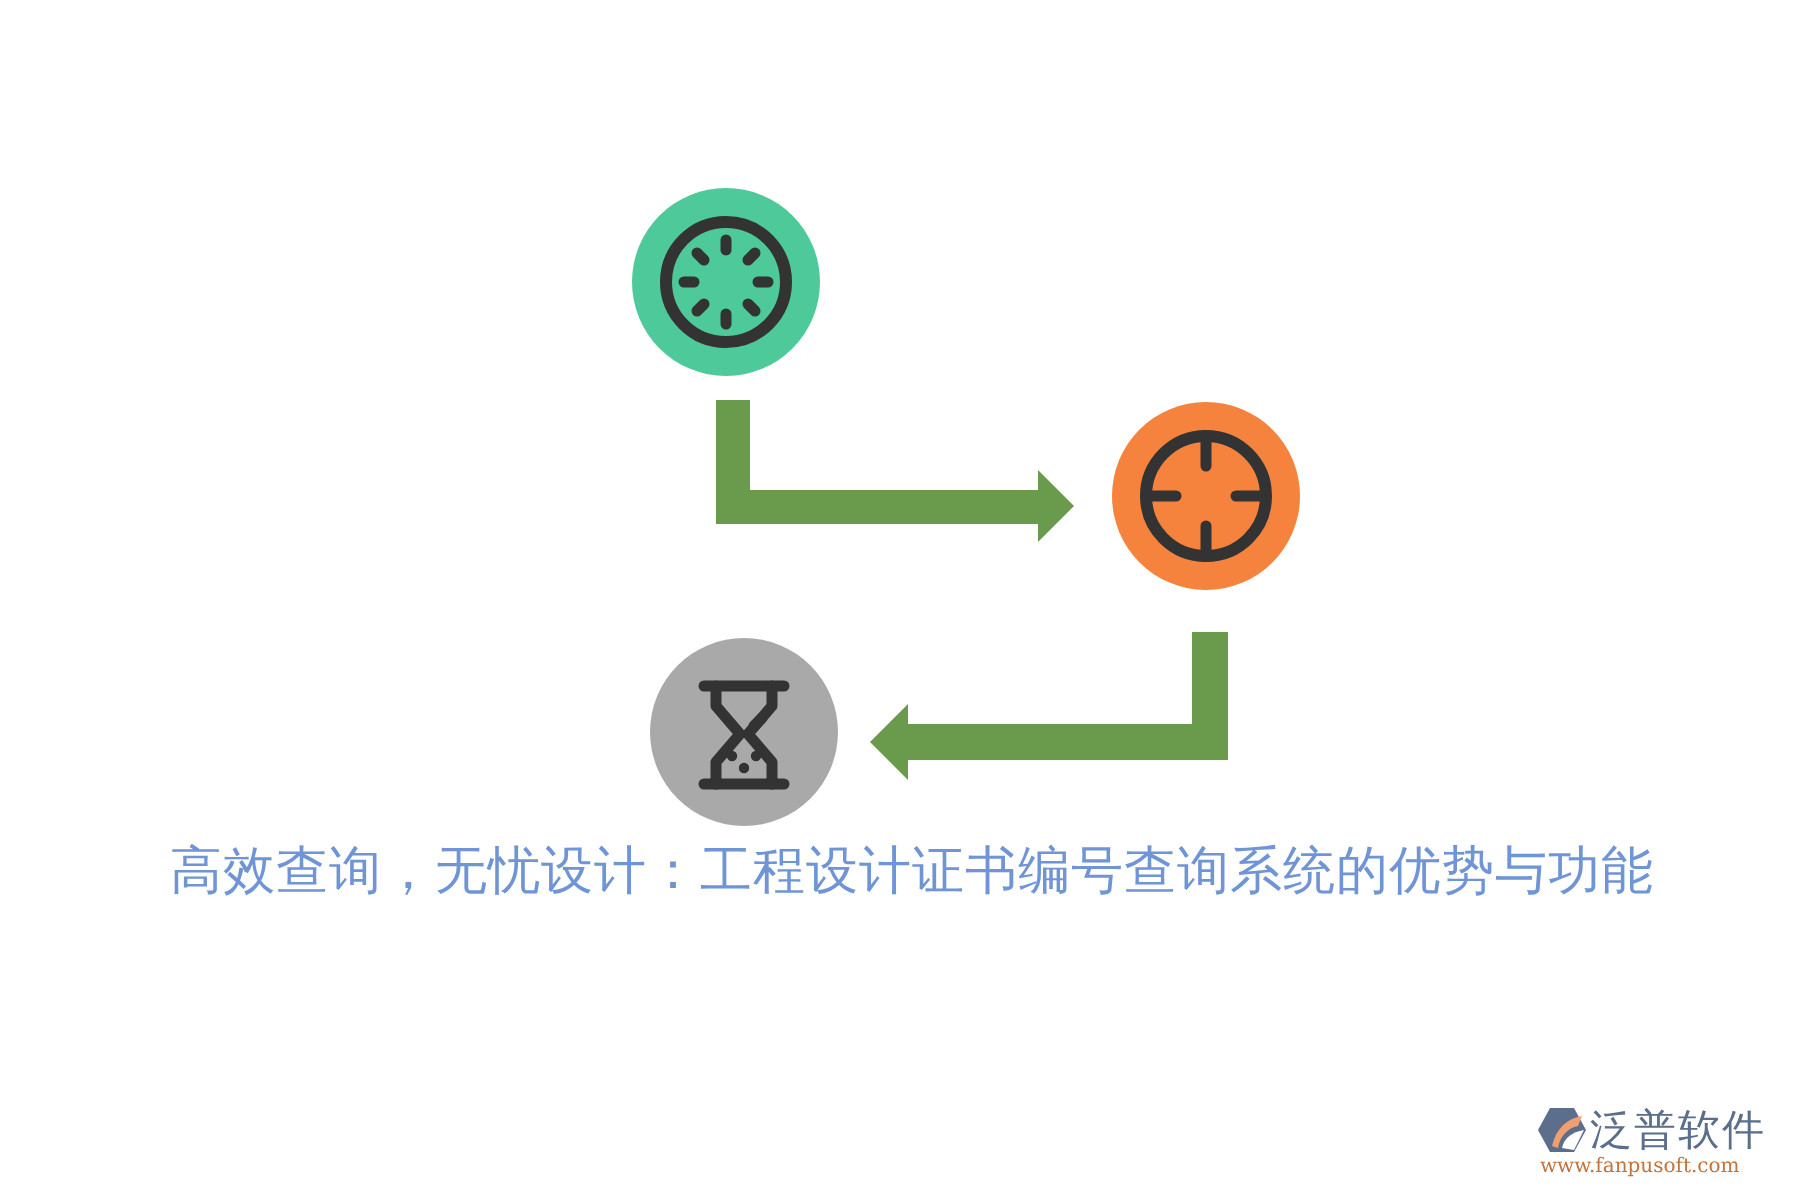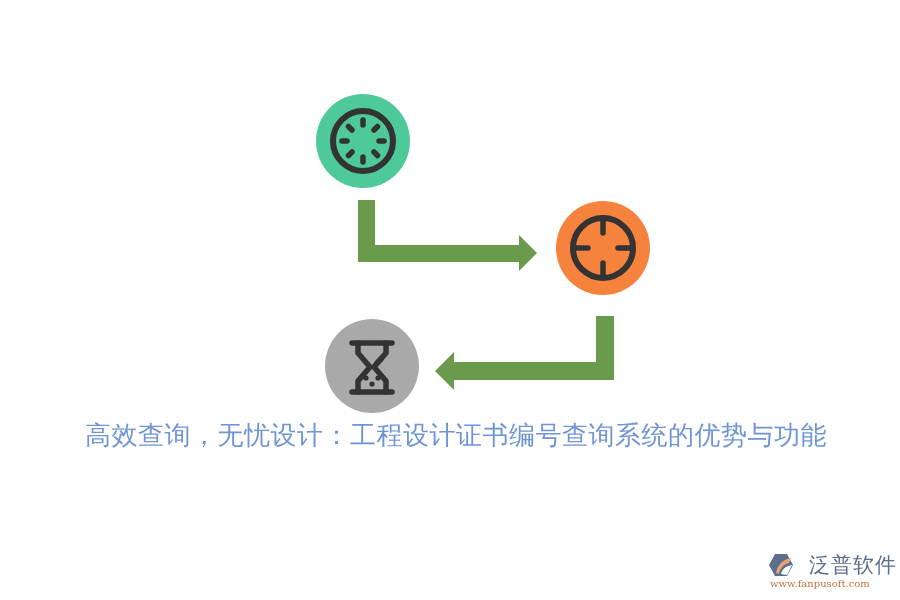--- a/index.html
+++ b/index.html
@@ -53,21 +53,20 @@
       height: 45px;
     }
     .logo-name {
       position: absolute;
       left: 27px;
       top: 0px;
       font-size: 21px;
       color: #5b6e8c;
       letter-spacing: 1px;
       white-space: nowrap;
-      margin-left: 14px;
     }
     .logo-url {
       position: absolute;
       left: 2px;
       top: 27px;
       font-size: 10px;
       color: #c0733a;
       font-family: "DejaVu Serif", serif;
       white-space: nowrap;
     }

